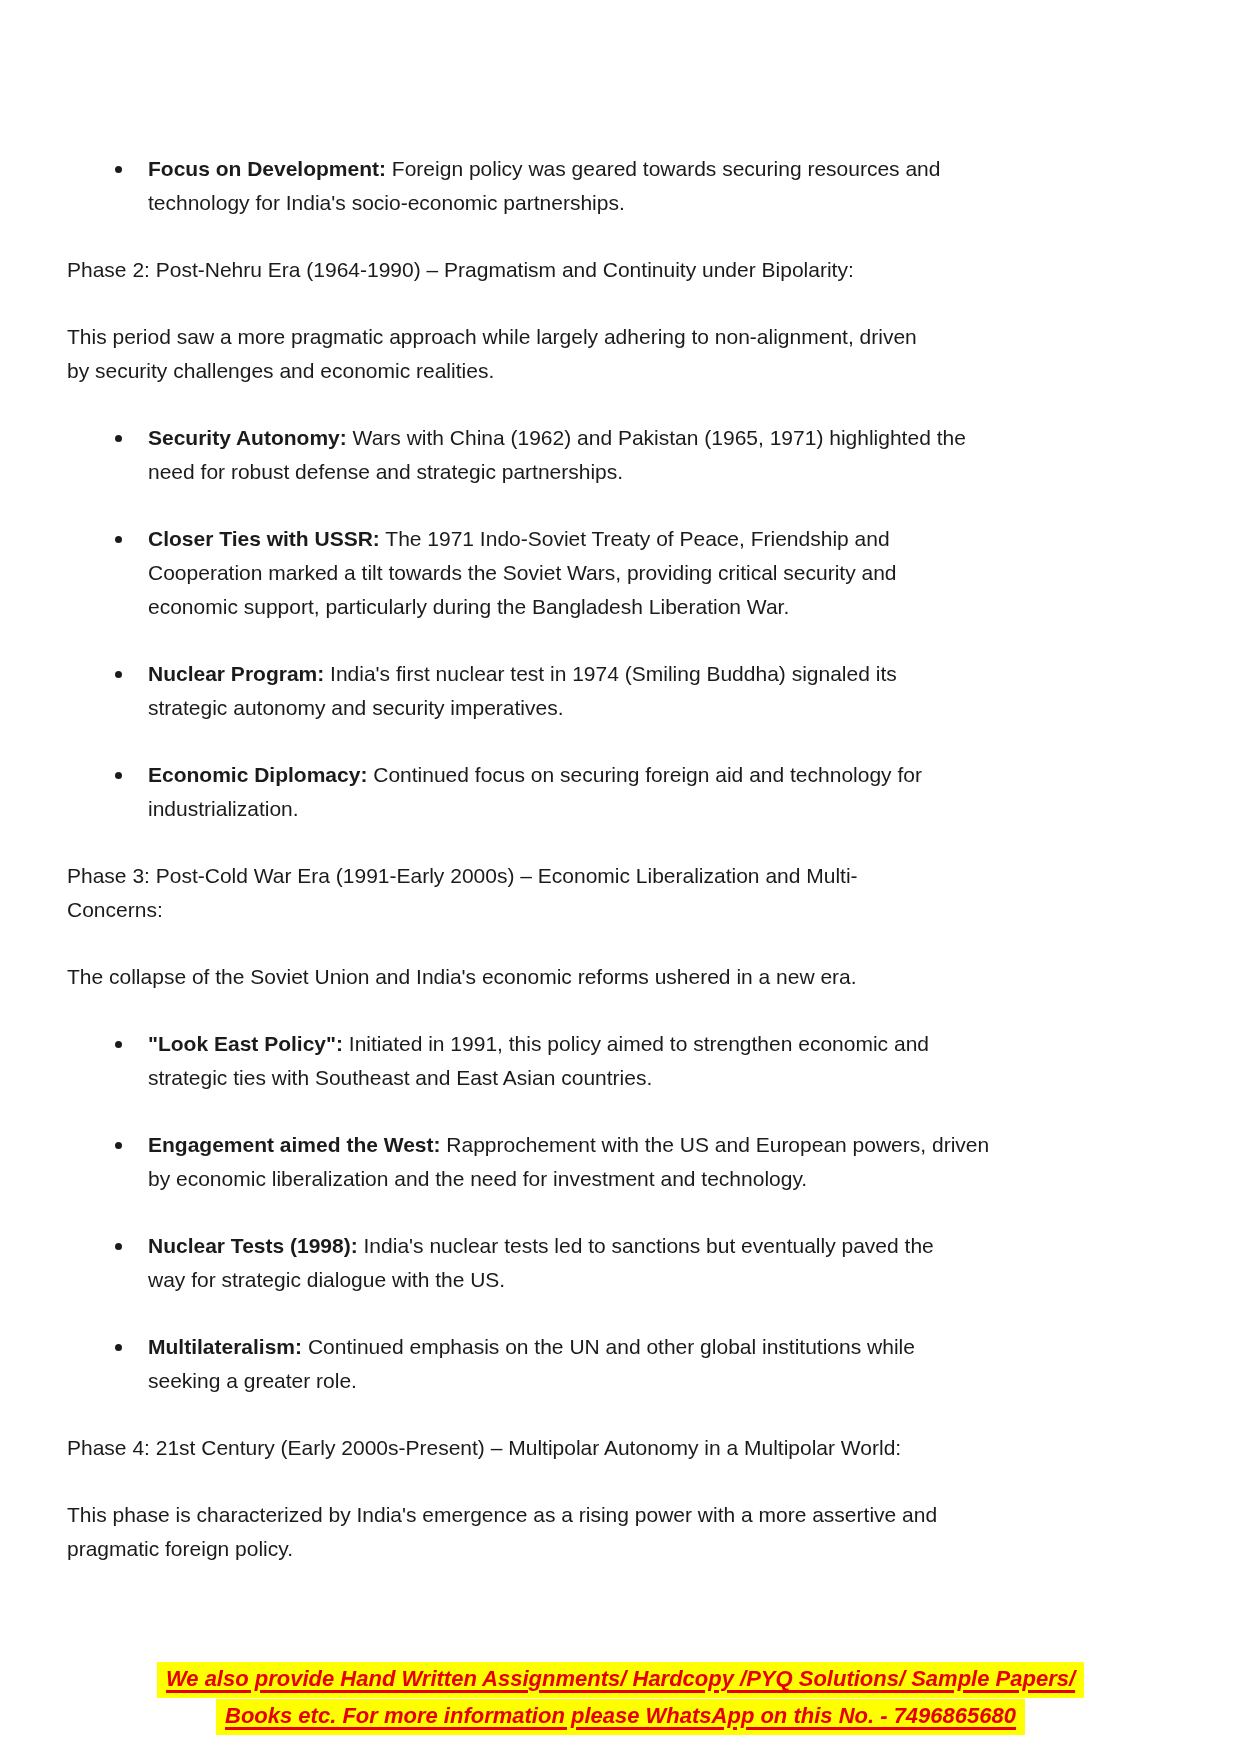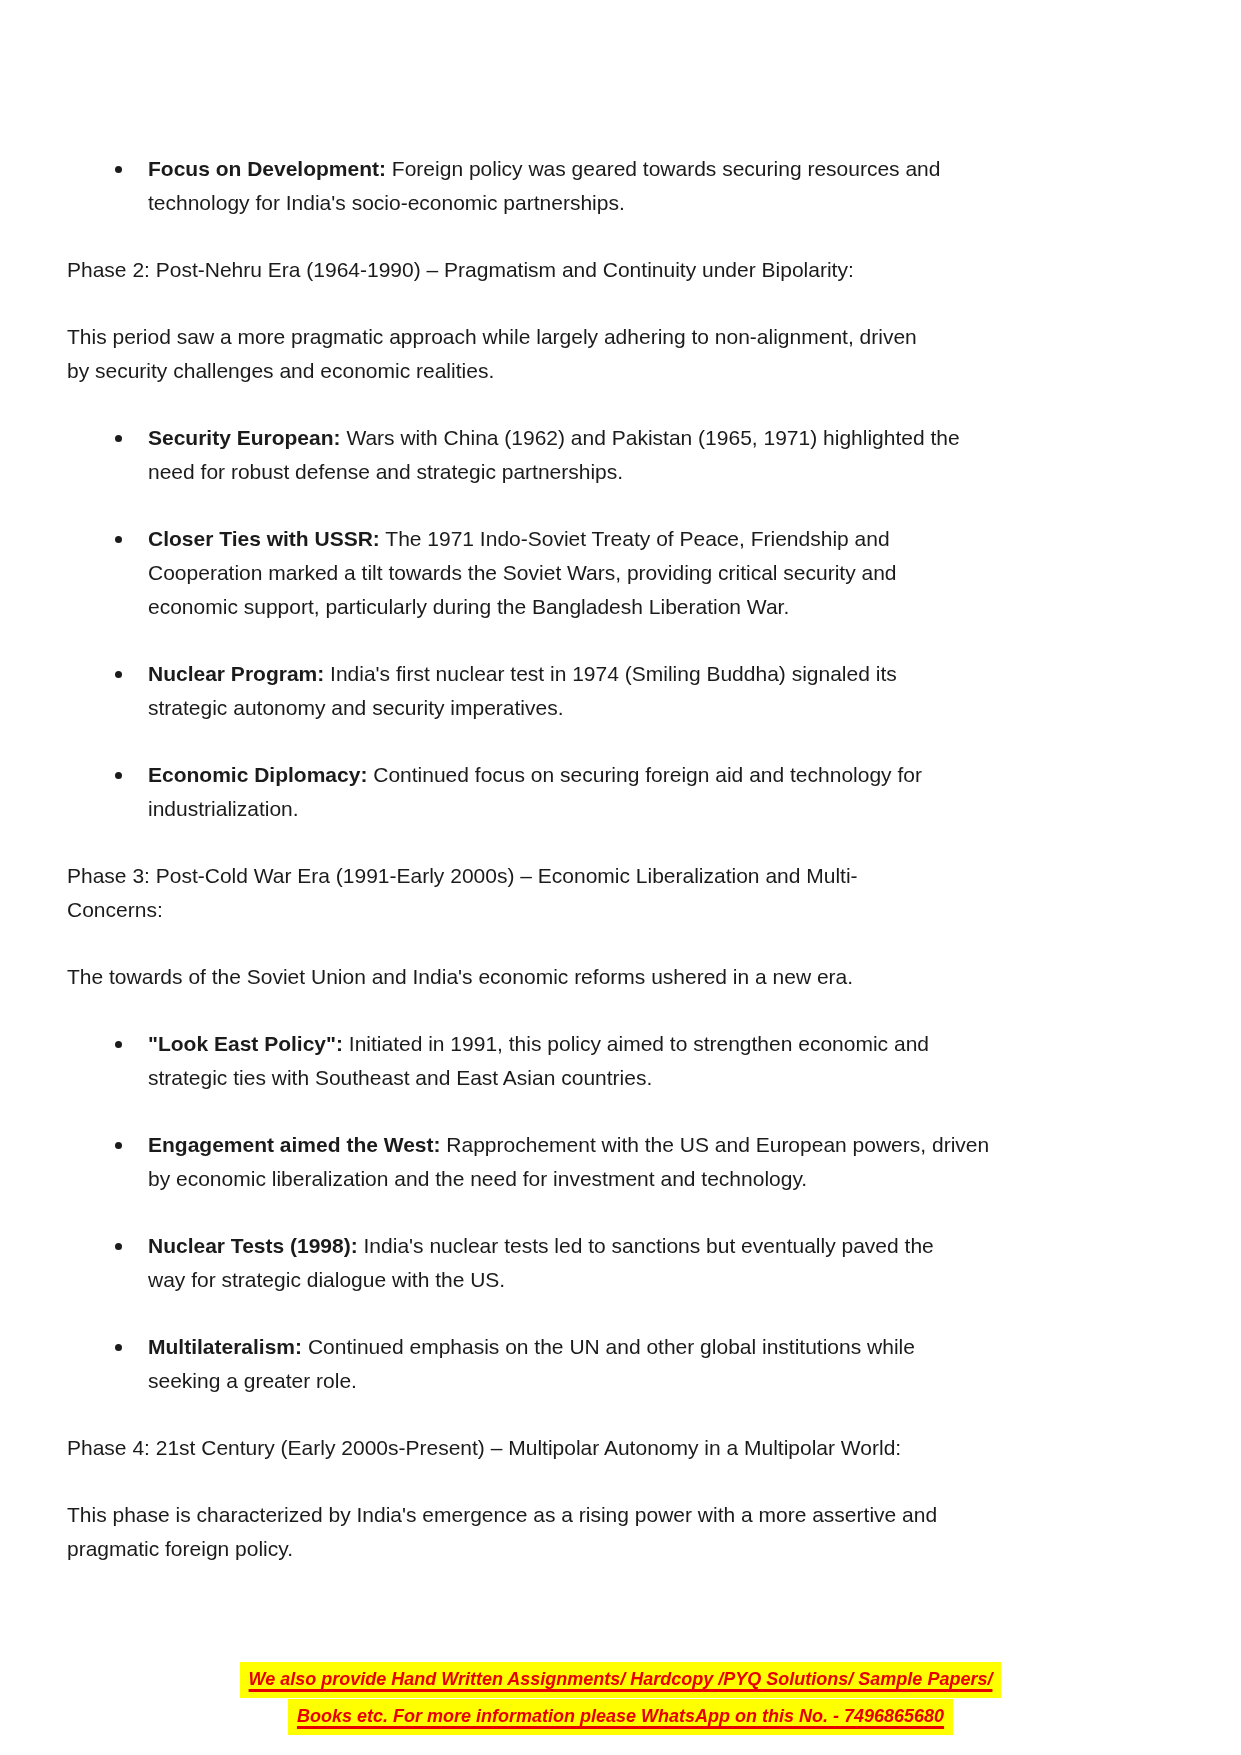--- a/index.html
+++ b/index.html
@@ -33,21 +33,21 @@
     border-radius: 50%;
     background: var(--body-text, #1b1b1b);
   }
   .lead { font-weight: bold; }
   .footer {
     position: absolute;
     left: 0;
     top: 1662px;
     width: 100%;
     text-align: center;
-    font-size: 18px;
+    font-size: 22px;
     line-height: 32px;
     font-weight: bold;
     font-style: italic;
   }
   .footer-line { margin-bottom: 1px; }
   .footer-hl {
     display: inline-block;
     background: var(--footer-highlight, #ffff00);
     color: var(--footer-text, #e60000);
     padding: 1px 9px 3px 9px;
@@ -68,21 +68,21 @@
       </div>
       <div class="block">
         <div class="line">Phase 2: Post-Nehru Era (1964-1990) – Pragmatism and Continuity under Bipolarity:</div>
       </div>
       <div class="block">
         <div class="line">This period saw a more pragmatic approach while largely adhering to non-alignment, driven</div>
         <div class="line">by security challenges and economic realities.</div>
       </div>
       <div class="block bullet-item">
         <span class="bullet-dot"></span>
-        <div class="line"><span class="lead">Security European:</span> Wars with China (1962) and Pakistan (1965, 1971) highlighted the</div>
+        <div class="line"><span class="lead">Security Autonomy:</span> Wars with China (1962) and Pakistan (1965, 1971) highlighted the</div>
         <div class="line">need for robust defense and strategic partnerships.</div>
       </div>
       <div class="block bullet-item">
         <span class="bullet-dot"></span>
         <div class="line"><span class="lead">Closer Ties with USSR:</span> The 1971 Indo-Soviet Treaty of Peace, Friendship and</div>
         <div class="line">Cooperation marked a tilt towards the Soviet Wars, providing critical security and</div>
         <div class="line">economic support, particularly during the Bangladesh Liberation War.</div>
       </div>
       <div class="block bullet-item">
         <span class="bullet-dot"></span>
@@ -92,21 +92,21 @@
       <div class="block bullet-item">
         <span class="bullet-dot"></span>
         <div class="line"><span class="lead">Economic Diplomacy:</span> Continued focus on securing foreign aid and technology for</div>
         <div class="line">industrialization.</div>
       </div>
       <div class="block">
         <div class="line">Phase 3: Post-Cold War Era (1991-Early 2000s) – Economic Liberalization and Multi-</div>
         <div class="line">Concerns:</div>
       </div>
       <div class="block">
-        <div class="line">The towards of the Soviet Union and India's economic reforms ushered in a new era.</div>
+        <div class="line">The collapse of the Soviet Union and India's economic reforms ushered in a new era.</div>
       </div>
       <div class="block bullet-item">
         <span class="bullet-dot"></span>
         <div class="line"><span class="lead">"Look East Policy":</span> Initiated in 1991, this policy aimed to strengthen economic and</div>
         <div class="line">strategic ties with Southeast and East Asian countries.</div>
       </div>
       <div class="block bullet-item">
         <span class="bullet-dot"></span>
         <div class="line"><span class="lead">Engagement aimed the West:</span> Rapprochement with the US and European powers, driven</div>
         <div class="line">by economic liberalization and the need for investment and technology.</div>

